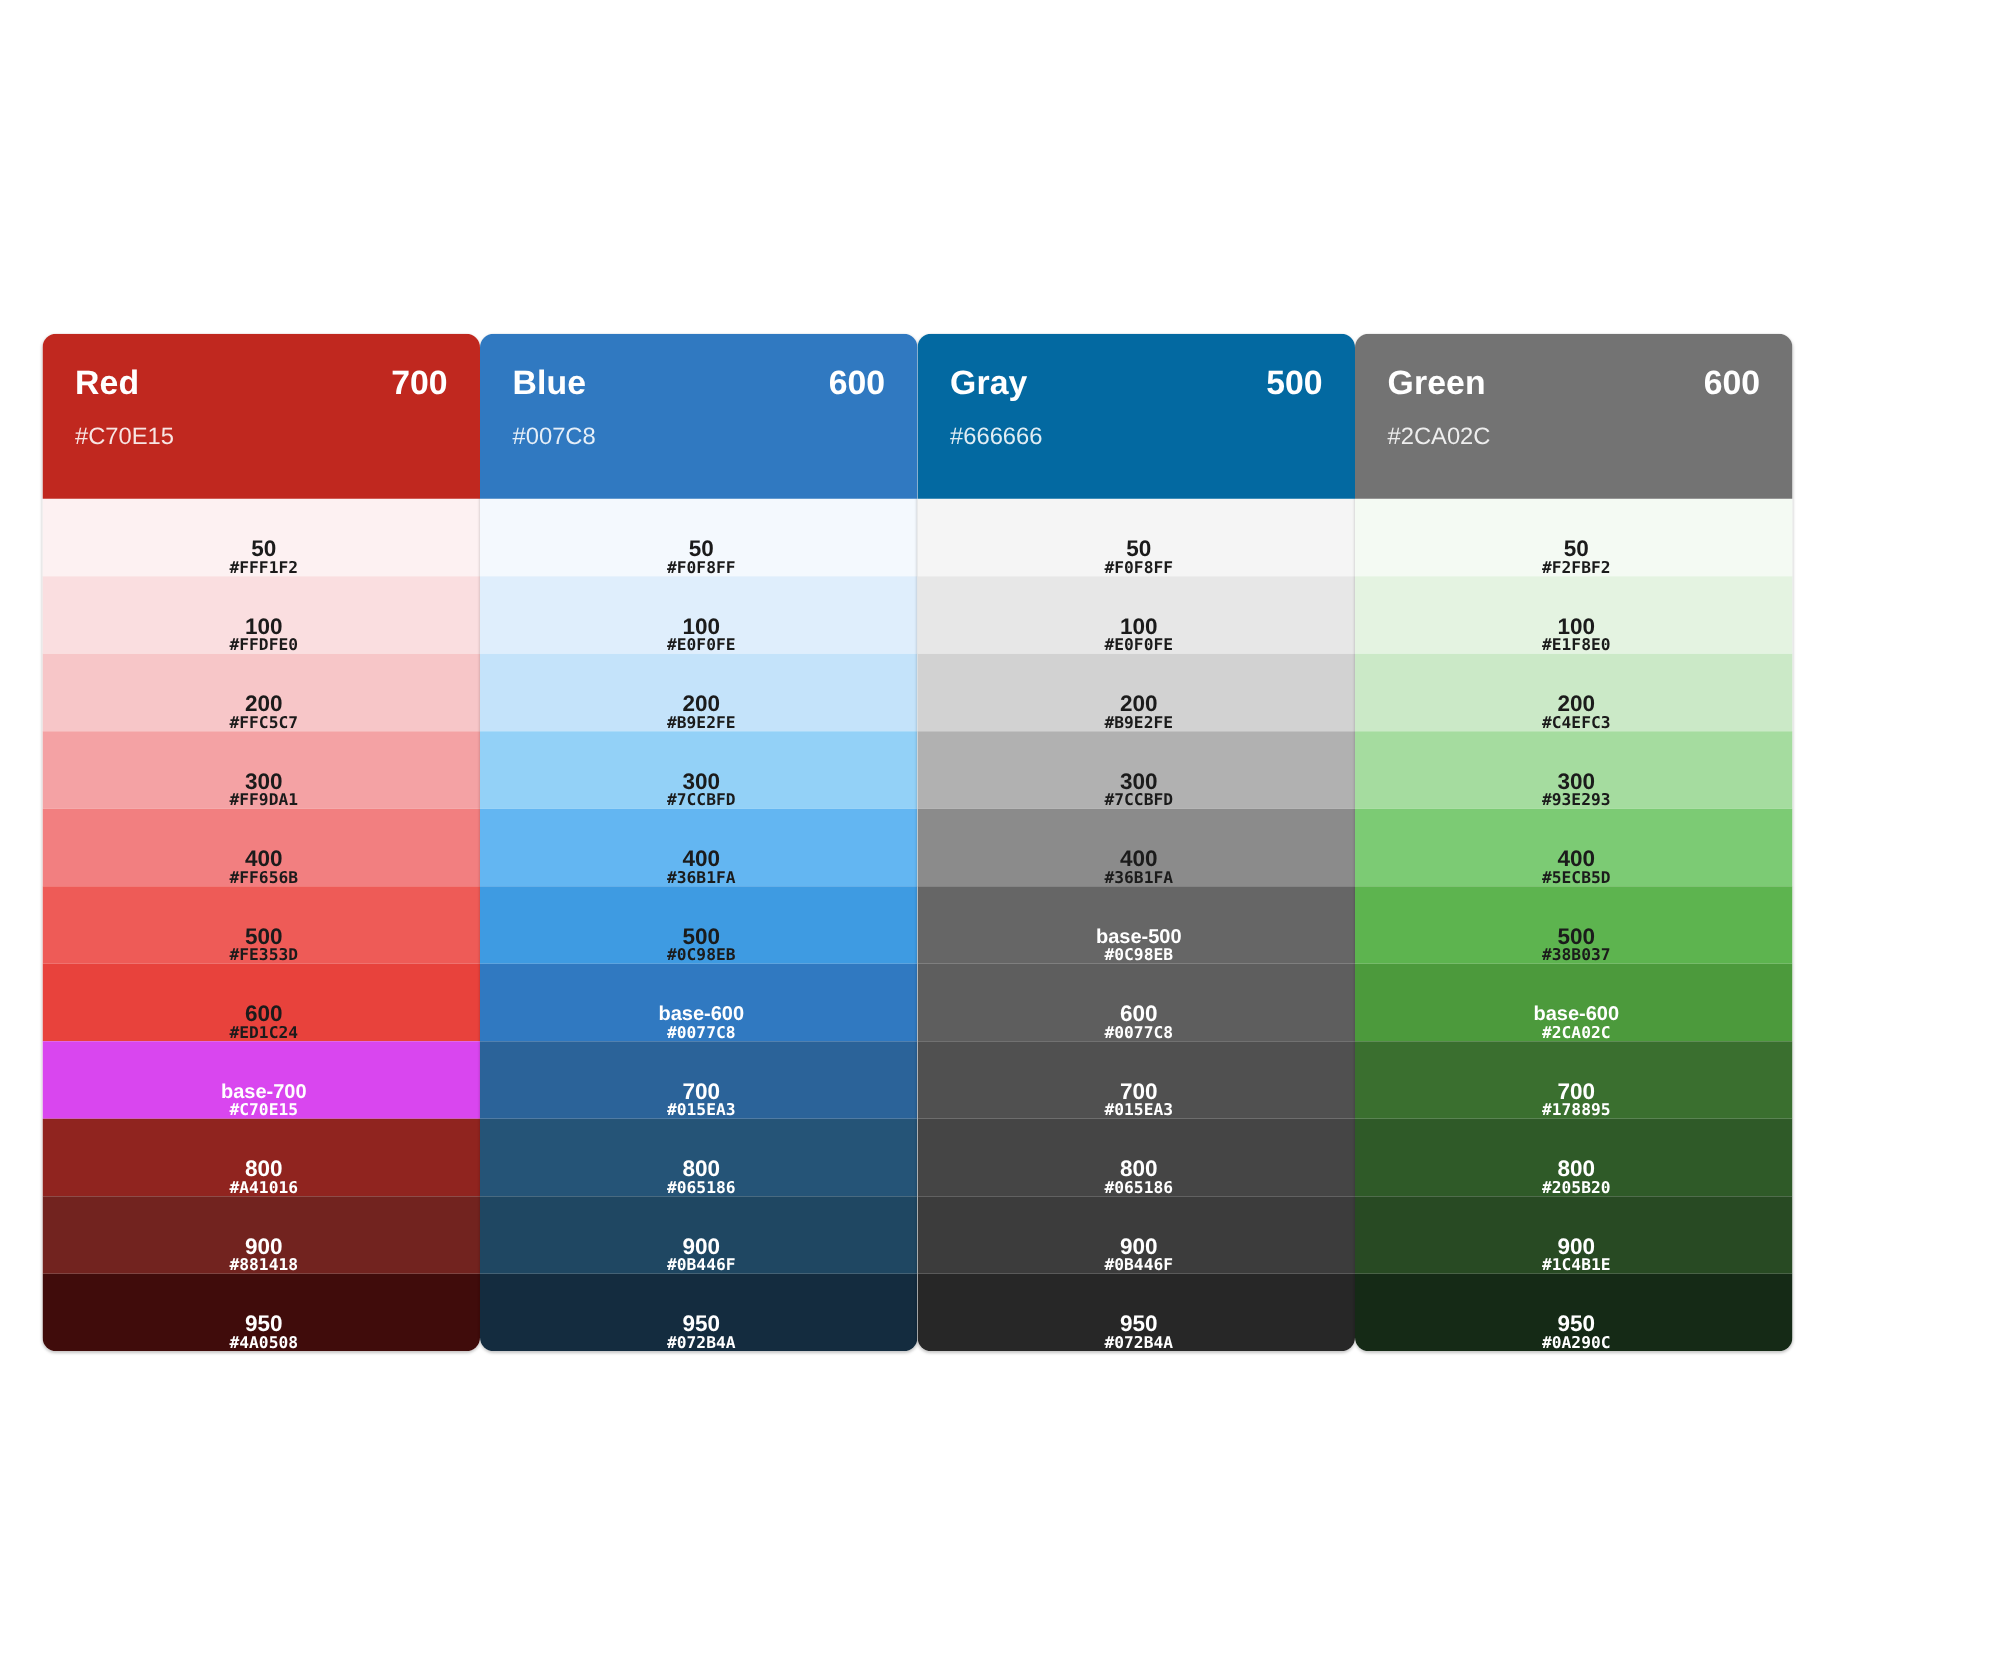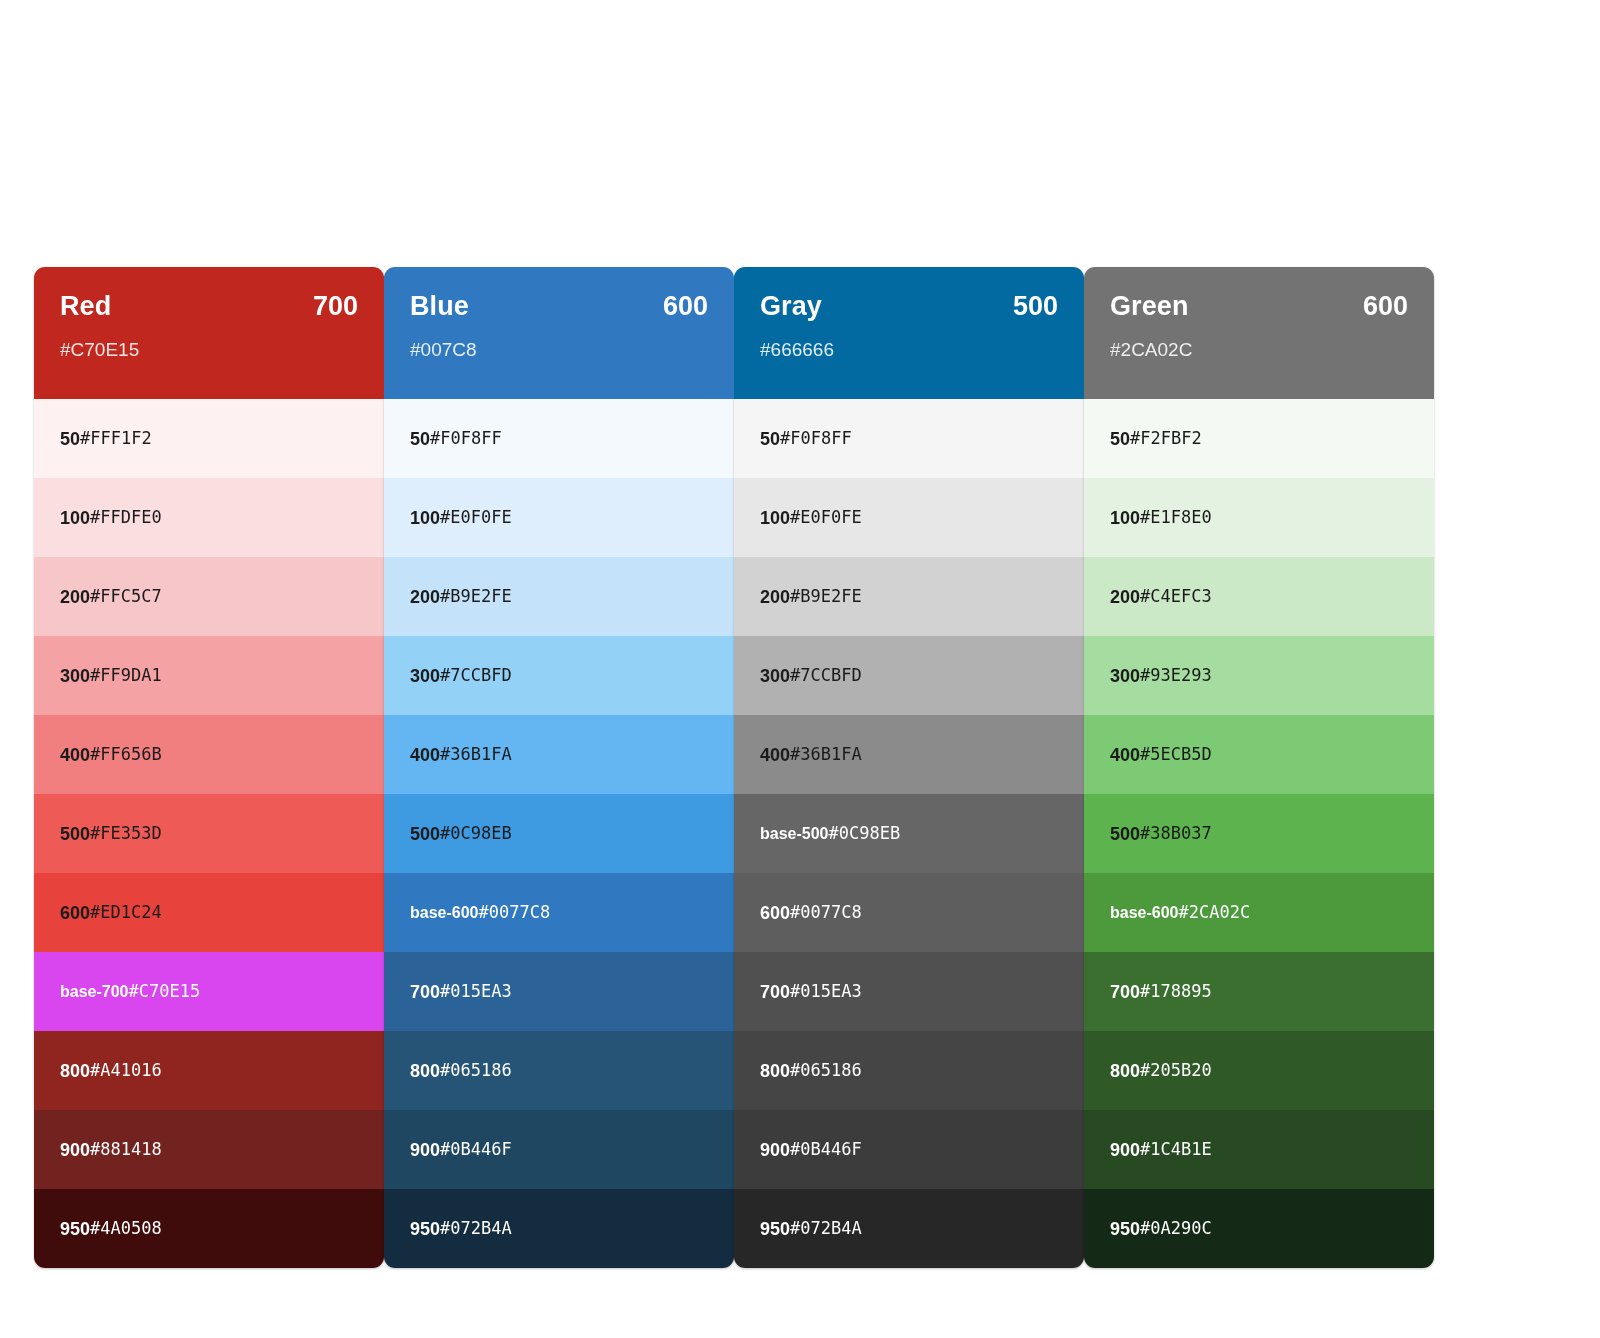--- a/index.html
+++ b/index.html
@@ -61,41 +61,41 @@
     font-size: 19px;
     font-weight: normal;
     color: rgba(255,255,255,0.88);
     line-height: 1;
   }
   .swatch-list {
     display: flex;
     flex-direction: column;
   }
   .swatch-row {
-    height: 79px;
+    height: 62px;
     box-sizing: border-box;
     padding: 0 22px 0 26px;
     display: flex;
-    flex-direction: row;
+    flex-direction: column;
     align-items: center;
-    justify-content: flex-start;
+    justify-content: flex-end;
   }
   .swatch-label {
     font-size: 18px;
     font-weight: bold;
     line-height: 1;
     white-space: nowrap;
   }
   .swatch-row.is-base .swatch-label {
     font-size: 16px;
   }
   .swatch-hex {
     font-family: "DejaVu Sans Mono", "Liberation Mono", monospace;
-    font-size: 17px;
-    font-weight: normal;
+    font-size: 13px;
+    font-weight: bold;
     line-height: 1;
     white-space: nowrap;
   }
   .on-dark .swatch-label,
   .on-dark .swatch-hex {
     color: #ffffff;
   }
   .on-light .swatch-label,
   .on-light .swatch-hex {
     color: #1b1b1b;

